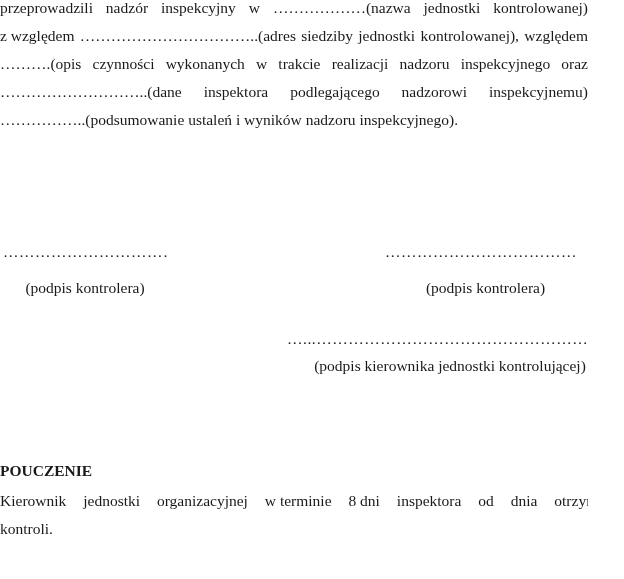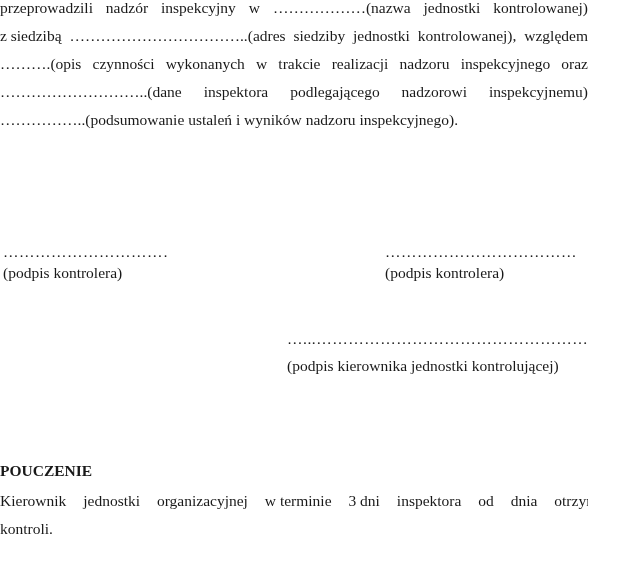--- a/index.html
+++ b/index.html
@@ -34,21 +34,22 @@
   .sig-right { left: 385px; top: 243px; width: 201px; }
   .sig-mgr   { left: 287px; top: 330px; width: 326px; }
   .dots {
     line-height: 18px;
     white-space: nowrap;
     overflow: hidden;
     letter-spacing: 0.5px;
   }
   .cap {
     line-height: 18px;
-    margin-top: 3px;
+    margin-top: 18px;
+    text-align: center;
   }
   .sig-mgr .cap { margin-top: 9px; }
 
   
   .pouczenie-title {
     position: absolute;
     top: 462px;
     left: 0;
     width: 610px;
     text-align: left;
@@ -62,21 +63,21 @@
     width: 624px;
   }
 </style>
 </head>
 <body>
 
 <div class="page">
 
   <div class="main-text">
     <div class="jline">przeprowadzili nadzór inspekcyjny w ………………(nazwa jednostki kontrolowanej)</div>
-    <div class="jline"><span class="nb">z siedzibą</span> <span>……………………………..(adres siedziby jednostki kontrolowanej), względem</span></div>
+    <div class="jline"><span class="nb">z względem</span> <span>……………………………..(adres siedziby jednostki kontrolowanej), względem</span></div>
     <div class="jline">……….(opis czynności wykonanych w trakcie realizacji nadzoru inspekcyjnego oraz</div>
     <div class="jline">………………………..(dane inspektora podlegającego nadzorowi inspekcyjnemu)</div>
     <div class="lline">……………..(podsumowanie ustaleń i wyników nadzoru inspekcyjnego).</div>
   </div>
 
   <div class="sig sig-left">
     <div class="dots">……………………………</div>
     <div class="cap">(podpis kontrolera)</div>
   </div>
   <div class="sig sig-right">
@@ -85,17 +86,17 @@
   </div>
 
   <div class="sig sig-mgr">
     <div class="dots">…...……………………………………………………..………</div>
     <div class="cap">(podpis kierownika jednostki kontrolującej)</div>
   </div>
 
   <div class="pouczenie-title">POUCZENIE</div>
 
   <div class="pouczenie-para">
-    <div class="jline"><span>Kierownik jednostki organizacyjnej</span> <span class="nb">w terminie</span> <span class="nb">3 dni</span> <span>inspektora od dnia otrzymania</span></div>
+    <div class="jline"><span>Kierownik jednostki organizacyjnej</span> <span class="nb">w terminie</span> <span class="nb">8 dni</span> <span>inspektora od dnia otrzymania</span></div>
     <div class="lline">kontroli.</div>
   </div>
 
 </div>
 
 </body></html>

